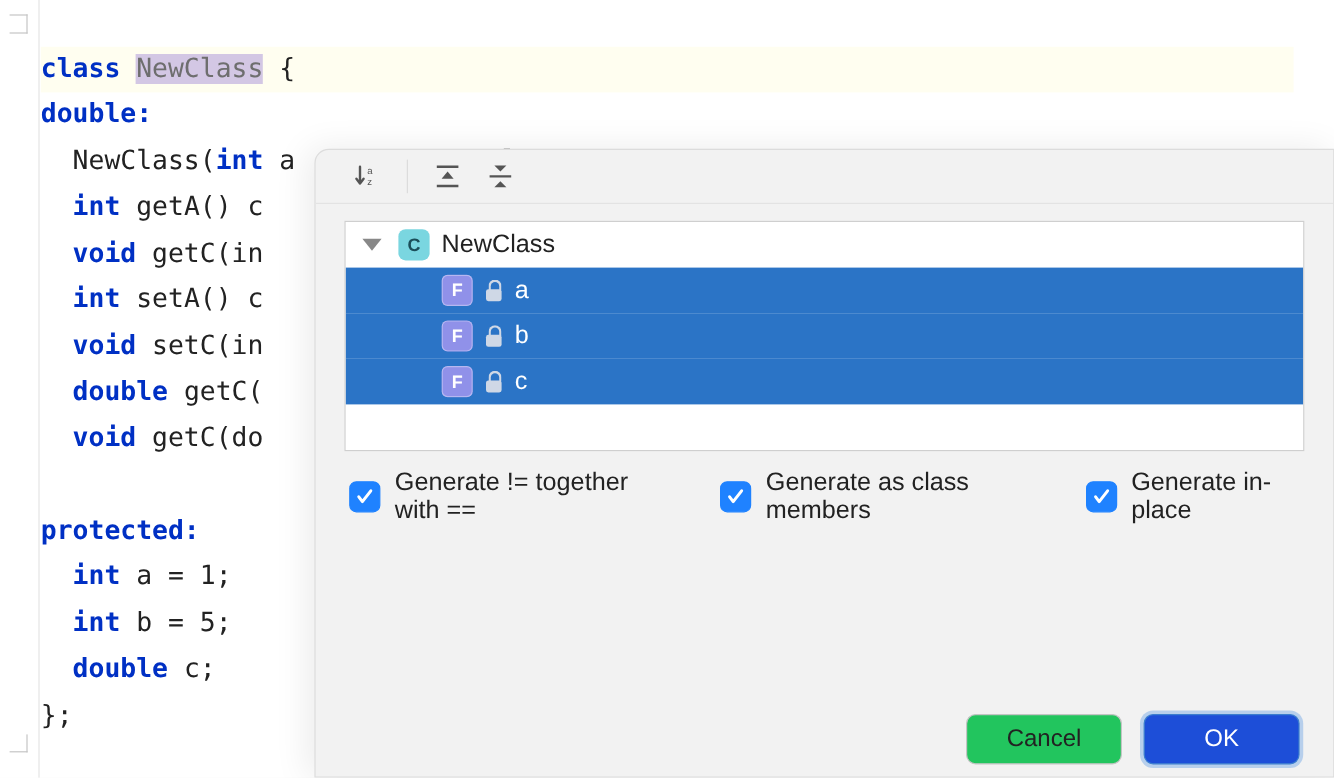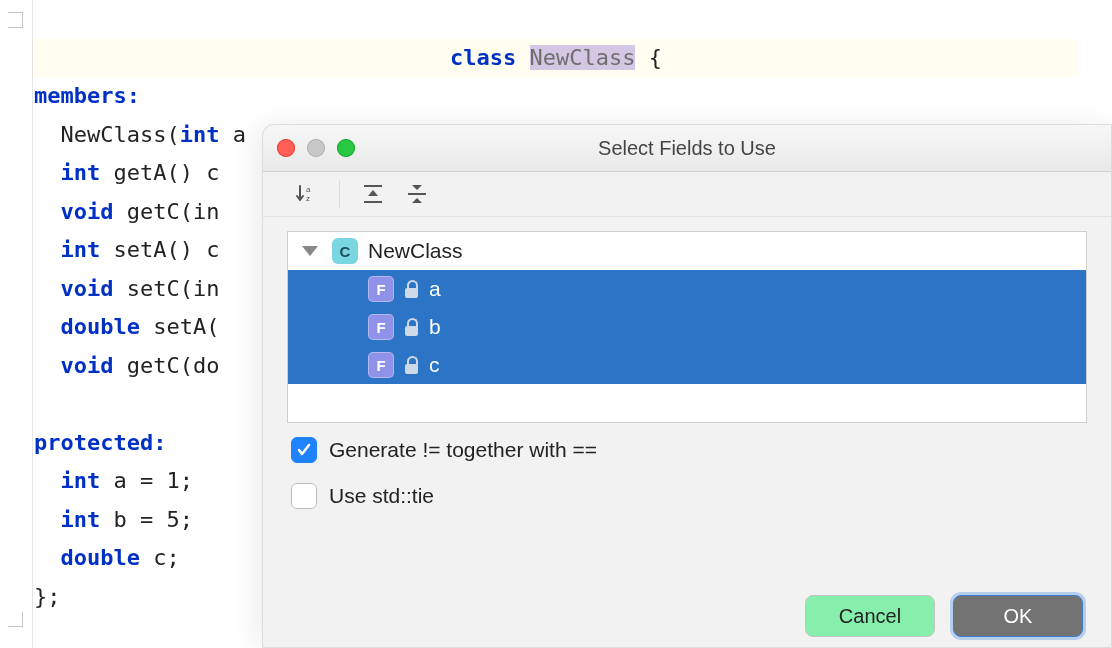--- a/index.html
+++ b/index.html
@@ -29,21 +29,20 @@
     width: 32px;
     height: 100%;
     background: #ffffff;
     border-right: 1px solid #e4e4e4;
   }
   .line { }
   .line.hl {
     background: #fffef0;
     display: inline-block;
     width: calc(100% - 34px);
-    text-align: center;
   }
   .kw { color: #0030c4; font-weight: 600; }
   .cls { color: #6e6e6e; background: #ece4f2; }
   .cls.sel { background: #d3c7e4; }
   .plain { color: #222; }
   .gutter-icon-open, .gutter-icon-close {
     position:absolute;
     left: 8px;
     width: 14px;
     height: 14px;
@@ -184,22 +183,22 @@
     width:7px; height:7px;
     border:2px solid; border-bottom:none;
     border-radius: 6px 6px 0 0;
   }
   .tree-label { font-size: 21px; }
   .tree-row.class .tree-label { color:#222; }
 
   .options {
     margin: 14px 24px 0 28px;
     display: flex;
-    flex-direction: column;
-    gap: 20px;
+    flex-direction: row;
+    gap: 37px;
   }
   .opt-row {
     display: flex;
     align-items: center;
     gap: 12px;
   }
   .chk {
     width: 24px; height: 24px;
     border-radius: 6px;
     border: 1px solid #bdbdbd;
@@ -219,70 +218,62 @@
     right: 28px;
     bottom: 10px;
     display: flex;
     gap: 18px;
   }
   .btn {
     height: 40px;
     min-width: 128px;
     border-radius: 8px;
     border: 1px solid #c4c4c4;
-    background: #86efac;
+    background: #22c55e;
     font-size: 20px;
     display:flex; align-items:center; justify-content:center;
     color:#222;
   }
   .btn.primary {
-    background: #737373;
+    background: #1d4ed8;
     border-color: #3b7ece;
     color: #fff;
     box-shadow: 0 0 0 3px rgba(74,144,226,0.35);
   }
 
   
   svg { display:block; }
 </style>
 </head>
 <body>
 
 <div class="gutter">
   <div class="gutter-icon-open" style="top:12px;"></div>
   <div class="gutter-icon-close" style="top:612px;"></div>
 </div>
 
 <div class="editor">
 <span class="line hl"><span class="kw">class</span> <span class="cls sel">NewClass</span><span class="plain"> {</span></span>
-<span class="line"><span class="kw">members:</span></span>
+<span class="line"><span class="kw">double:</span></span>
 <span class="line"><span>  NewClass(</span><span class="kw">int</span><span> a  int b  double c) · a(a)  b(b)  c(c) {}</span></span>
 <span class="line"><span>  </span><span class="kw">int</span><span> getA() c</span></span>
 <span class="line"><span>  </span><span class="kw">void</span><span> getC(in</span></span>
 <span class="line"><span>  </span><span class="kw">int</span><span> setA() c</span></span>
 <span class="line"><span>  </span><span class="kw">void</span><span> setC(in</span></span>
-<span class="line"><span>  </span><span class="kw">double</span><span> setA(</span></span>
+<span class="line"><span>  </span><span class="kw">double</span><span> getC(</span></span>
 <span class="line"><span>  </span><span class="kw">void</span><span> getC(do</span></span>
 <span class="line"> </span>
 <span class="line"><span class="kw">protected:</span></span>
 <span class="line"><span>  </span><span class="kw">int</span><span> a = 1;</span></span>
 <span class="line"><span>  </span><span class="kw">int</span><span> b = 5;</span></span>
 <span class="line"><span>  </span><span class="kw">double</span><span> c;</span></span>
 <span class="line"><span>};</span></span>
 </div>
 
 <div class="dialog">
-  <div class="titlebar">
-    <div class="traffic">
-      <div class="light red"></div>
-      <div class="light yellow"></div>
-      <div class="light green"></div>
-    </div>
-    <div class="titlebar-title">Select Fields to Use</div>
-  </div>
 
   <div class="toolbar">
     <div class="tb-btn">
       <svg width="22" height="22" viewBox="0 0 22 22">
         <path d="M5 3 v14 M5 17 l-3 -4 M5 17 l3 -4" stroke="#555" stroke-width="2" fill="none" stroke-linecap="round"></path>
         <text x="11" y="9" font-size="8" fill="#555" font-family="Arial">a</text>
         <text x="11" y="18" font-size="8" fill="#555" font-family="Arial">z</text>
       </svg>
     </div>
     <div class="sep"></div>
@@ -337,24 +328,34 @@
   <div class="options">
     <div class="opt-row">
       <div class="chk on">
         <svg width="16" height="16" viewBox="0 0 16 16">
             <path d="M3 8 l3 4 l7 -9" stroke="#fff" stroke-width="2.5" fill="none" stroke-linecap="round" stroke-linejoin="round"></path>
           </svg>
       </div>
       <div>Generate != together with ==</div>
     </div>
     <div class="opt-row">
-      <div class="chk">
-        
+      <div class="chk on">
+        <svg width="16" height="16" viewBox="0 0 16 16">
+            <path d="M3 8 l3 4 l7 -9" stroke="#fff" stroke-width="2.5" fill="none" stroke-linecap="round" stroke-linejoin="round"></path>
+          </svg>
       </div>
-      <div>Use std::tie</div>
+      <div>Generate as class members</div>
+    </div>
+    <div class="opt-row">
+      <div class="chk on">
+        <svg width="16" height="16" viewBox="0 0 16 16">
+            <path d="M3 8 l3 4 l7 -9" stroke="#fff" stroke-width="2.5" fill="none" stroke-linecap="round" stroke-linejoin="round"></path>
+          </svg>
+      </div>
+      <div>Generate in-place</div>
     </div>
   </div>
 
   <div class="buttons-row">
     <div class="btn">Cancel</div>
     <div class="btn primary">OK</div>
   </div>
 </div>
 
 </body></html>

